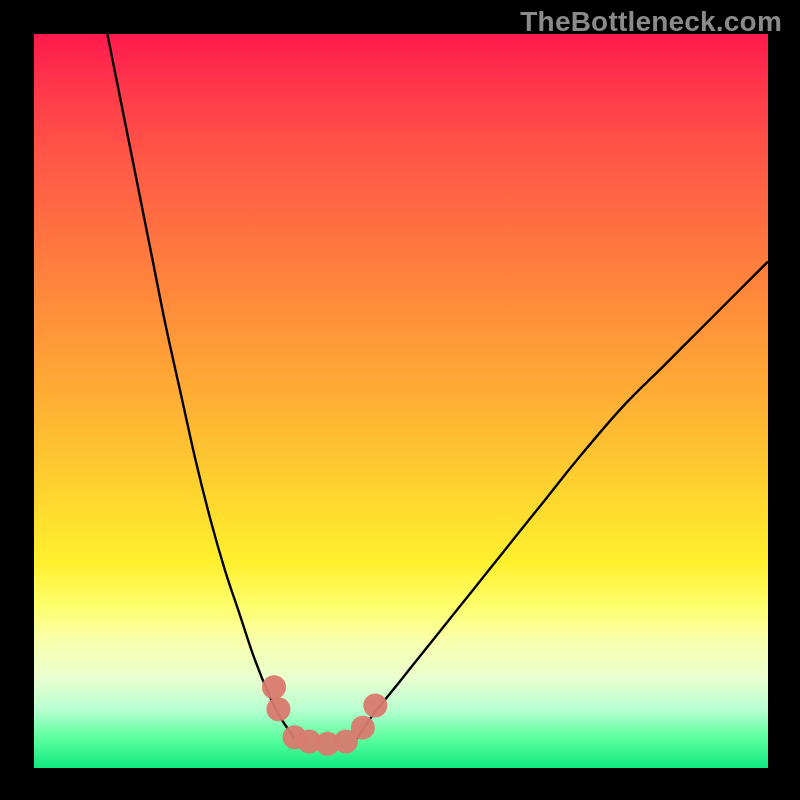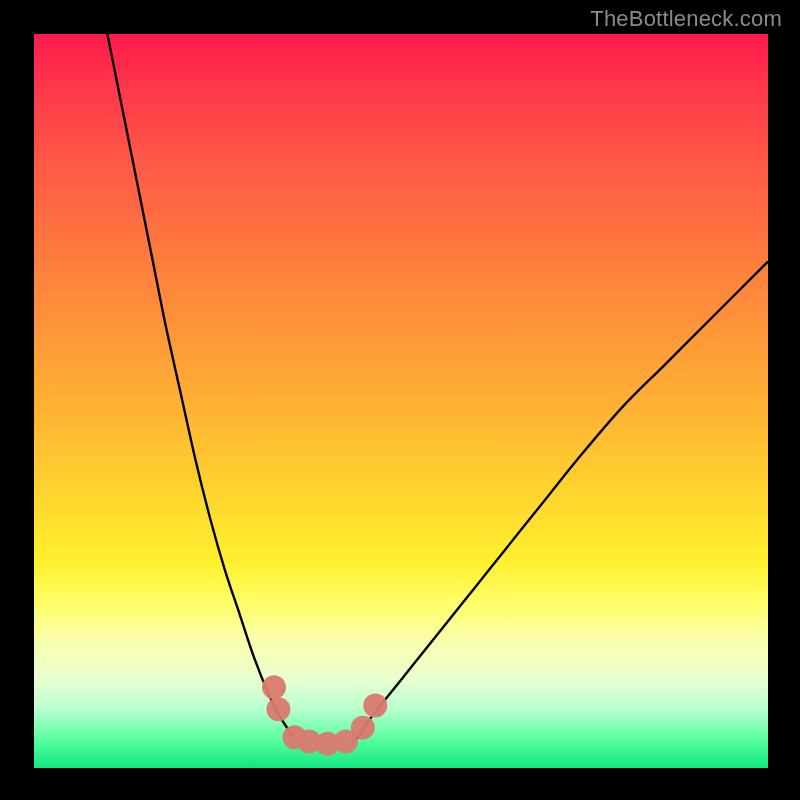--- a/index.html
+++ b/index.html
@@ -39,22 +39,22 @@
       #e8ffd0 88%,
       #b8ffd0 92%,
       #5aff9e 96%,
       #10e880 100%);
   }
   .watermark {
     position: absolute;
     top: 6px;
     right: 18px;
     font-family: Arial, Helvetica, sans-serif;
-    font-size: 22px;
-    font-weight: 400;
+    font-size: 28px;
+    font-weight: 700;
     color: #8a8a8a;
     letter-spacing: 0.2px;
   }
   svg.curve {
     position: absolute;
     top: 0;
     left: 0;
     width: 734px;
     height: 734px;
   }

